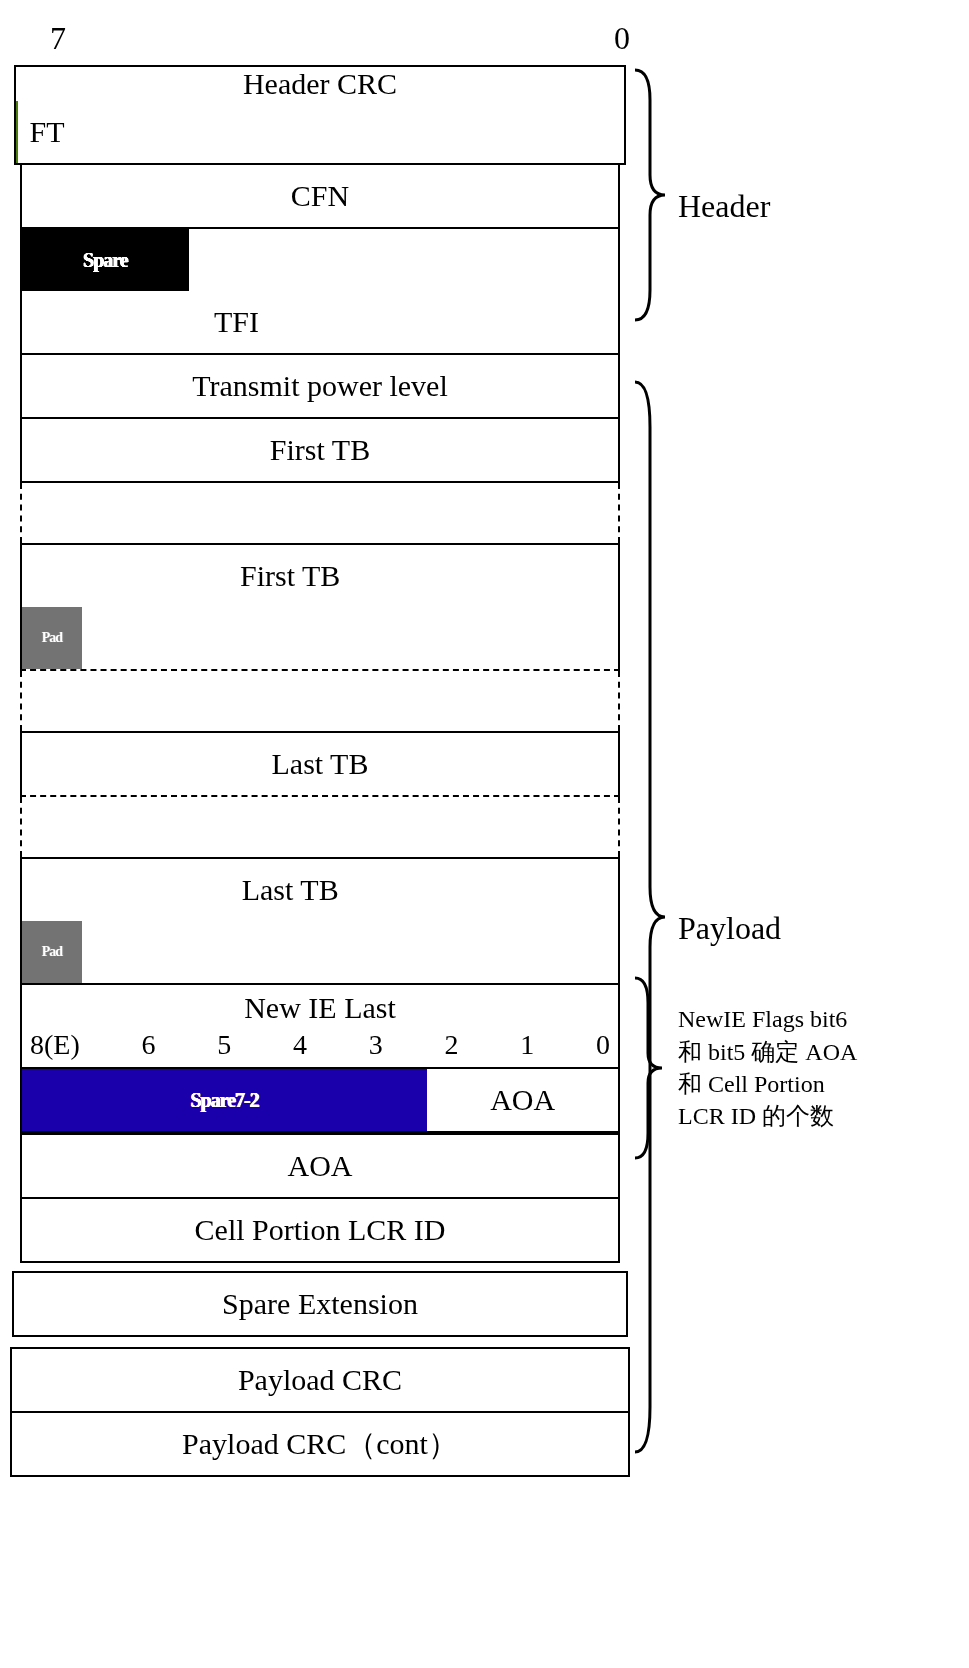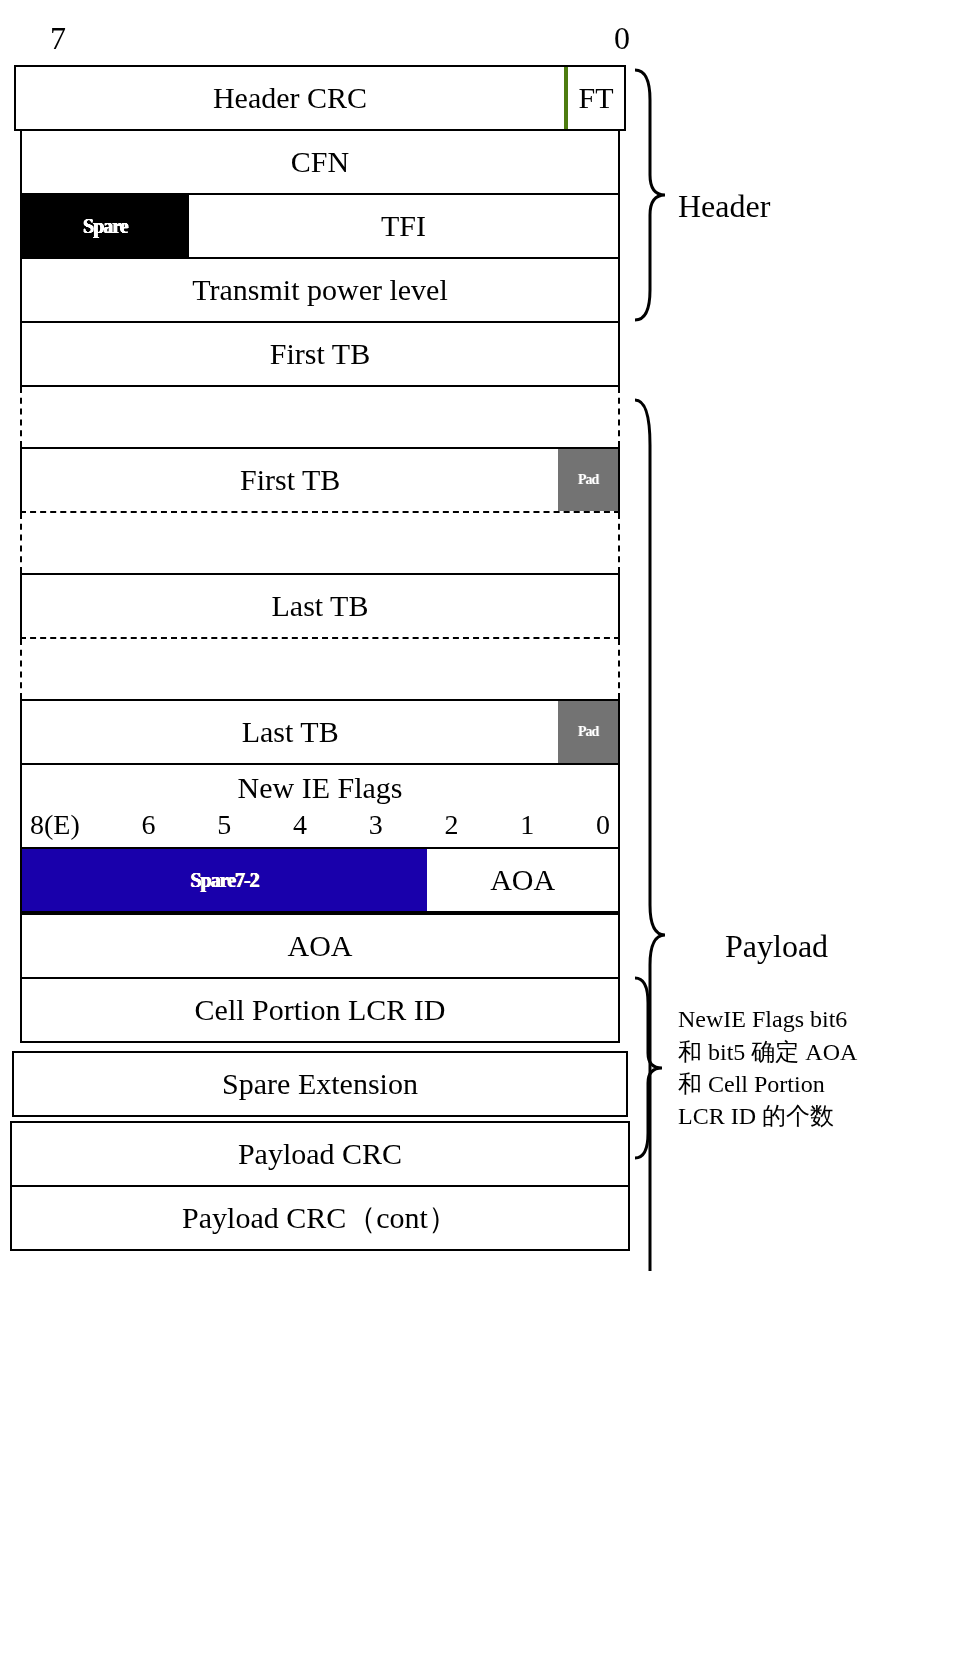--- a/index.html
+++ b/index.html
@@ -30,32 +30,33 @@
   }
   .frame {
     width: 600px;
   }
   .row {
     display: flex;
     border: 2px solid #000;
     border-bottom: none;
     font-size: 30px;
     background: #fff;
+    flex-direction: column;
   }
   .row:last-child { border-bottom: 2px solid #000; }
   .row.stack-top { margin-left: -6px; margin-right: -6px; margin-bottom: -2px; position: relative; z-index: 1; border-bottom: 2px solid #000; }
   .cell {
     display: flex;
     align-items: center;
     justify-content: center;
     height: 62px;
     padding: 0 6px;
   }
   .full   { width: 100%; }
-  .ft-box { width: 60px; border-left: 4px solid #4d7c0f; }
+  .ft-box { width: 60px; border-left: 2px solid #4d7c0f; }
   .tfi-spare { width: 28%; background: #000; color: #fff; filter: contrast(200%); }
   .tfi-rest  { width: 72%; }
   .pad-rest  { width: 90%; }
   .pad-box   { width: 10%; background: #737373; color: #fff; font-size: 16px; }
 
   .dashed {
     border-left: 2px dashed #000;
     border-right: 2px dashed #000;
     border-top: none;
     height: 60px;
@@ -167,21 +168,21 @@
       </div>
 
       <div class="row bordered-bottom" style="border-top:2px solid #000">
         <div class="cell pad-rest">Last TB</div>
         <div class="cell pad-box">
           <span class="noisy-text" style="font-size:14px">Pad</span>
         </div>
       </div>
 
       <div class="ie-col">
-        <div class="ie-header">New  IE Flags</div>
+        <div class="ie-header">New  IE Last</div>
         <div class="ie-bits">
           <span>8(E)</span>
           <span>6</span>
           <span>5</span>
           <span>4</span>
           <span>3</span>
           <span>2</span>
           <span>1</span>
           <span>0</span>
         </div>
@@ -194,21 +195,21 @@
       </div>
 
       <div class="row">
         <div class="cell full">AOA</div>
       </div>
 
       <div class="row bordered-bottom">
         <div class="cell full">Cell Portion LCR ID</div>
       </div>
 
-      <div style="margin:8px -8px 6px -8px">
+      <div style="margin:8px -8px 12px -8px">
         <div class="row bordered-bottom">
           <div class="cell full">Spare Extension</div>
         </div>
       </div>
 
       <div style="margin:-2px -10px 0 -10px">
         <div class="row">
           <div class="cell full">Payload CRC</div>
         </div>
         <div class="row bordered-bottom">
@@ -220,21 +221,21 @@
 
     <div class="side">
 
       <div class="brace-group" style="top:0; left:10px; height:260px;">
         <svg class="brace-svg" viewBox="0 0 40 260" preserveAspectRatio="none">
           <path d="M5 5 Q20 5 20 35 L20 110 Q20 130 35 130 Q20 130 20 150 L20 225 Q20 255 5 255" fill="none" stroke="#000" stroke-width="3"></path>
         </svg>
         <div class="brace-label">Header</div>
       </div>
 
-      <div class="brace-group" style="top:330px; left:10px; height:1080px;gap:47px;">
+      <div class="brace-group" style="top:312px; left:10px; height:1080px;">
         <svg class="brace-svg" viewBox="0 0 40 1080" preserveAspectRatio="none">
           <path d="M5 5 Q20 5 20 50 L20 510 Q20 540 35 540 Q20 540 20 570 L20 1030 Q20 1075 5 1075" fill="none" stroke="#000" stroke-width="3"></path>
         </svg>
         <div class="brace-label">Payload</div>
       </div>
 
       <div class="brace-group" style="top:908px; left:10px; height:190px;">
         <svg class="brace-svg" viewBox="0 0 40 190" preserveAspectRatio="none">
           <path d="M5 5 Q18 5 18 30 L18 80 Q18 95 32 95 Q18 95 18 110 L18 160 Q18 185 5 185" fill="none" stroke="#000" stroke-width="3"></path>
         </svg>

